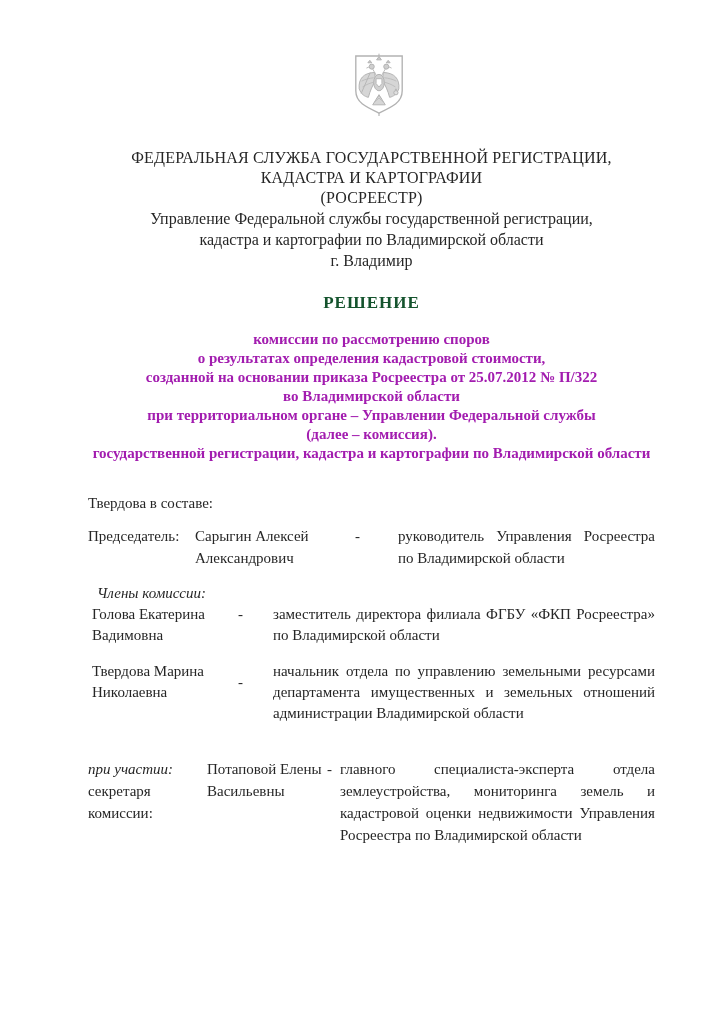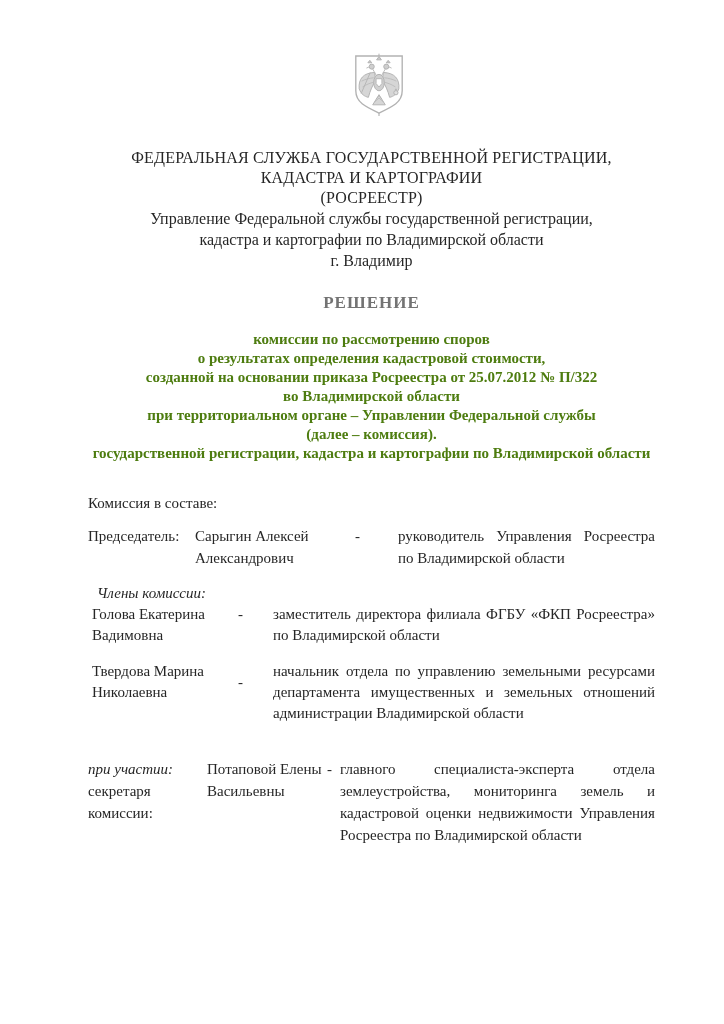--- a/index.html
+++ b/index.html
@@ -36,30 +36,30 @@
     line-height: 21px;
     white-space: nowrap;
   }
   .doc-title {
     margin-top: 22px;
     text-align: center;
     font-weight: bold;
     font-size: 17px;
     line-height: 20px;
     letter-spacing: 1px;
-    color: #737373;
+    color: #14532d;
   }
   .subtitle-block { margin-top: 17px; }
   .subtitle-line {
     text-align: center;
     font-weight: bold;
     font-size: 15px;
     line-height: 19px;
     white-space: nowrap;
-    color: #4d7c0f;
+    color: #a21caf;
   }
   .date-row {
     margin-top: 11px;
     display: flex;
     justify-content: space-between;
     font-weight: bold;
     font-size: 15px;
     line-height: 21px;
     color: #161616;
   }
@@ -158,21 +158,21 @@
       <div class="subtitle-line">комиссии по рассмотрению споров</div>
       <div class="subtitle-line">о результатах определения кадастровой стоимости,</div>
       <div class="subtitle-line">созданной на основании приказа Росреестра от 25.07.2012 № П/322</div>
       <div class="subtitle-line">во Владимирской области</div>
       <div class="subtitle-line">при территориальном органе – Управлении  Федеральной службы</div>
       <div class="subtitle-line">(далее – комиссия).</div>
       <div class="subtitle-line">государственной регистрации, кадастра и картографии  по Владимирской области</div>
     </div>
 
 
-    <div class="intro">Комиссия в составе:</div>
+    <div class="intro">Твердова в составе:</div>
 
     <div class="row row-chairman">
       <div>Председатель:</div>
       <div class="name-cell">Сарыгин Алексей Александрович</div>
       <div class="dash-cell">-</div>
       <div class="desc-cell">руководитель Управления Росреестра по Владимирской области</div>
     </div>
 
     <div class="members-heading">Члены комиссии:</div>
 

